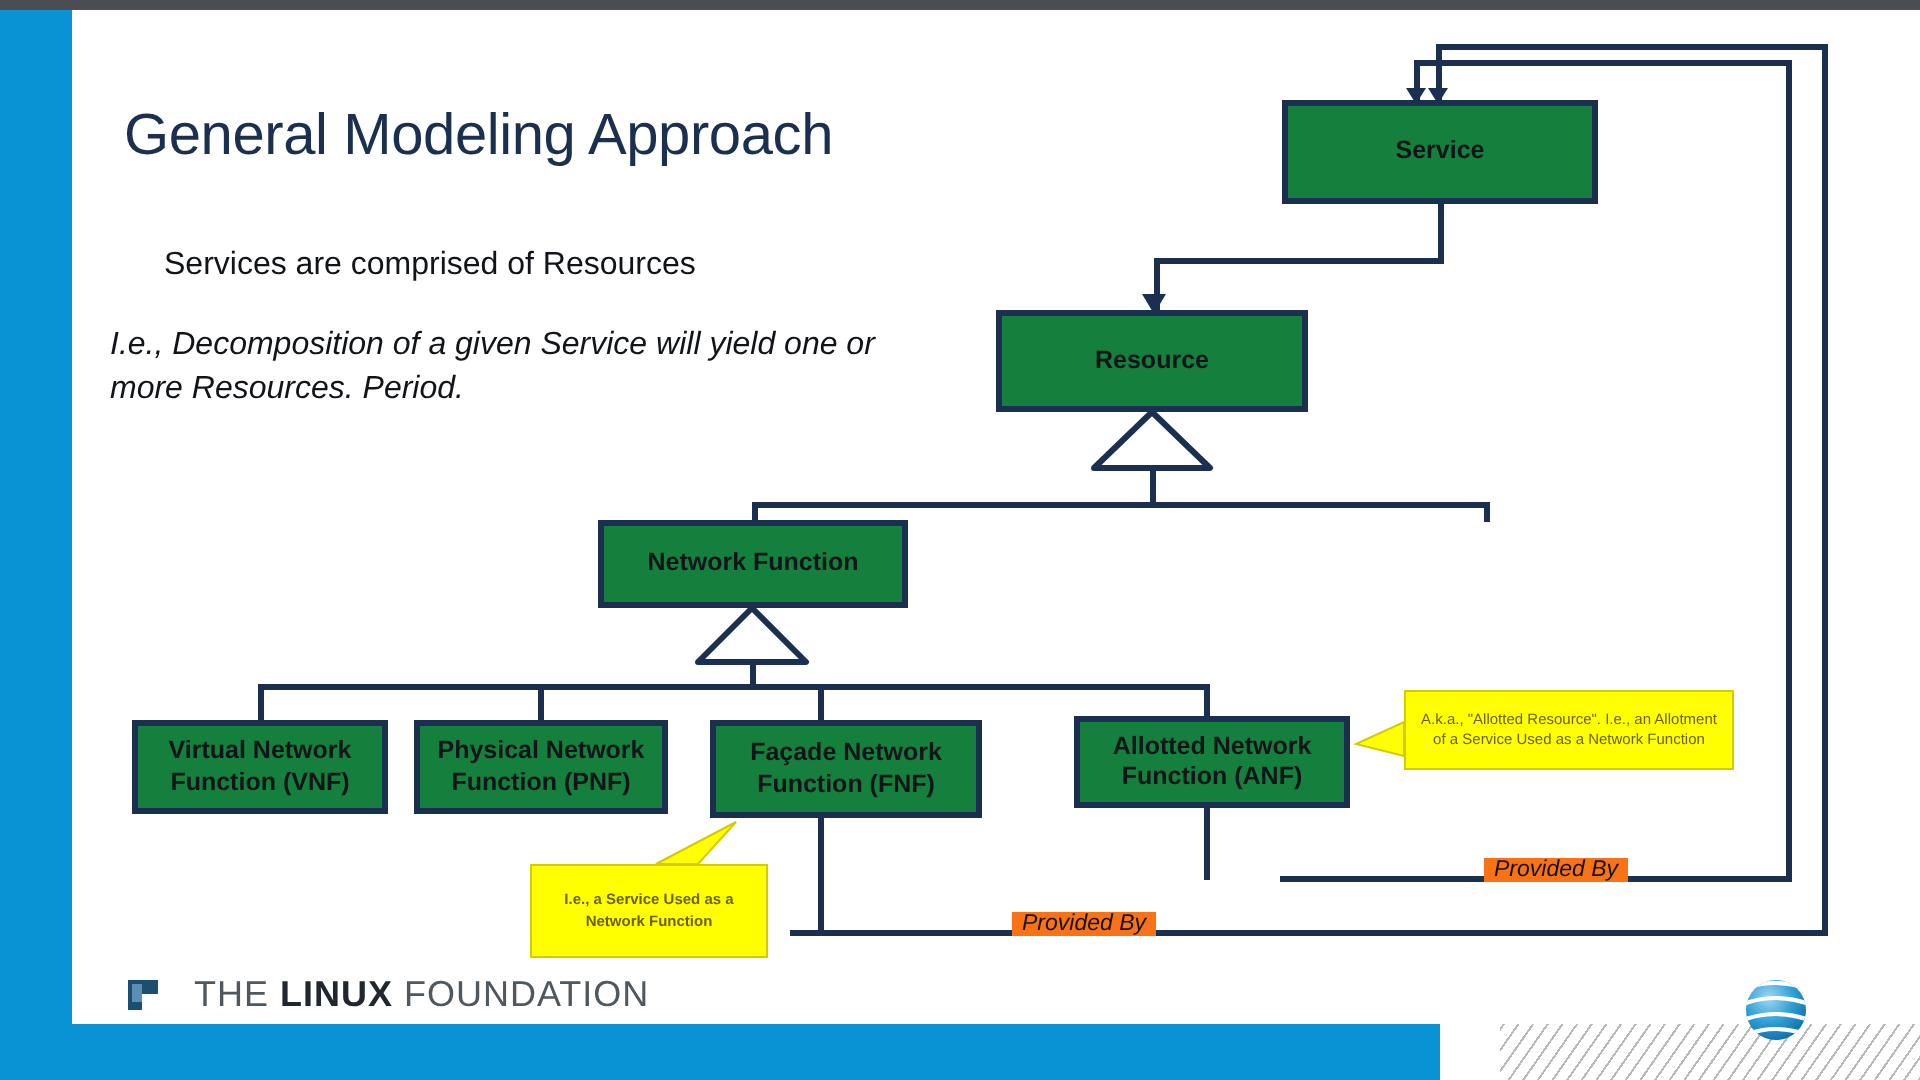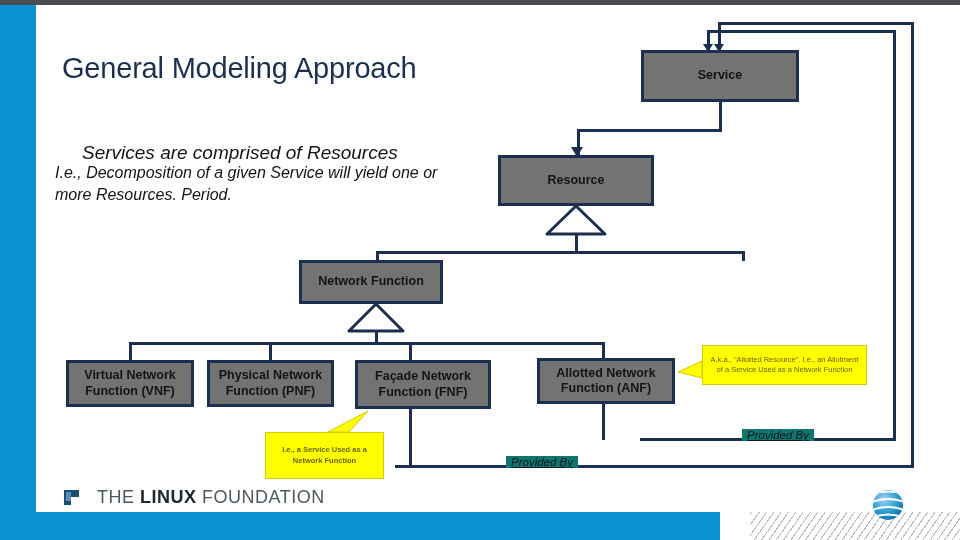--- a/index.html
+++ b/index.html
@@ -22,35 +22,35 @@
     position: absolute; left: 0; top: 512px; width: 720px; height: 28px;
     background: #0a93d4;
   }
 
   #title {
     position: absolute; left: 62px; top: 52px;
     font-size: 29px; font-weight: normal; color: #1b3050;
     letter-spacing: -0.2px; white-space: nowrap;
   }
   #subtitle {
-    position: absolute; left: 82px; top: 142px;
-    font-size: 19px; font-style: italic; color: #111418;
+    position: absolute; left: 82px; top: 124px;
+    font-size: 16px; color: #111418;
     white-space: nowrap;
   }
   #bodytext {
     position: absolute; left: 55px; top: 162px; width: 420px;
     font-size: 16px; font-style: italic; color: #111418;
     line-height: 1.35;
   }
 
   
   .umlbox {
     position: absolute;
     border: 3px solid #1b3050;
-    background: #737373;
+    background: #15803d;
     display: flex; align-items: center; justify-content: center;
     text-align: center;
     color: #111418;
     z-index: 5;
   }
   .umlbox .lbl { line-height: 1.22; padding: 0 4px; }
 
   .box-lg { font-size: 12.5px; font-weight: bold; }
   .box-sm { font-size: 12.5px; font-weight: bold; }
 
@@ -69,21 +69,21 @@
   }
 
   
   .ln { position: absolute; background: #1b3050; z-index: 1; }
   .lnh { height: 3px; }
   .lnv { width: 3px; }
 
   .edge-label {
     position: absolute;
     font-size: 11.5px; font-style: italic; color: #111418;
-    background: #0f766e; padding: 0 5px; z-index: 4; white-space: nowrap; text-decoration: underline;
+    background: #f97316; padding: 0 5px; z-index: 4; white-space: nowrap;
   }
 
   svg.overlay { position: absolute; left: 0; top: 0; width: 960px; height: 540px; z-index: 3; pointer-events: none; }
 
   
   #lf-logo { position: absolute; left: 64px; top: 487px; display: flex; align-items: center; gap: 18px; }
   #lf-mark { width: 15px; height: 15px; background: #1b4f72; position: relative; }
   #lf-mark::after { content:""; position:absolute; right:0; bottom:0; width:8px; height:8px; background:#fff; }
   #lf-mark::before { content:""; position:absolute; left:2px; top:2px; width:5px; height:9px; background:#5b8db8; }
   #lf-text { font-size: 18px; letter-spacing: 0.5px; color: #4f575f; white-space: nowrap; }
@@ -142,21 +142,21 @@
   <div class="ln lnv" style="left:602px; top:402px; height:38px;"></div>
 
   <div class="umlbox box-lg" style="left:641px; top:50px; width:158px; height:52px;">
     <span class="lbl">Service</span>
   </div>
 
   <div class="umlbox box-lg" style="left:498px; top:155px; width:156px; height:51px;">
     <span class="lbl">Resource</span>
   </div>
 
-  <div class="umlbox box-lg" style="left:299px; top:260px; width:144px; height:44px;">
+  <div class="umlbox box-lg" style="left:299px; top:260px; width:155px; height:44px;">
     <span class="lbl">Network Function</span>
   </div>
 
 
   <div class="umlbox box-sm" style="left:207px; top:360px; width:127px; height:47px;">
     <span class="lbl">
       <span>Physical Network</span><br>
       <span>Function (PNF)</span>
     </span>
   </div>

